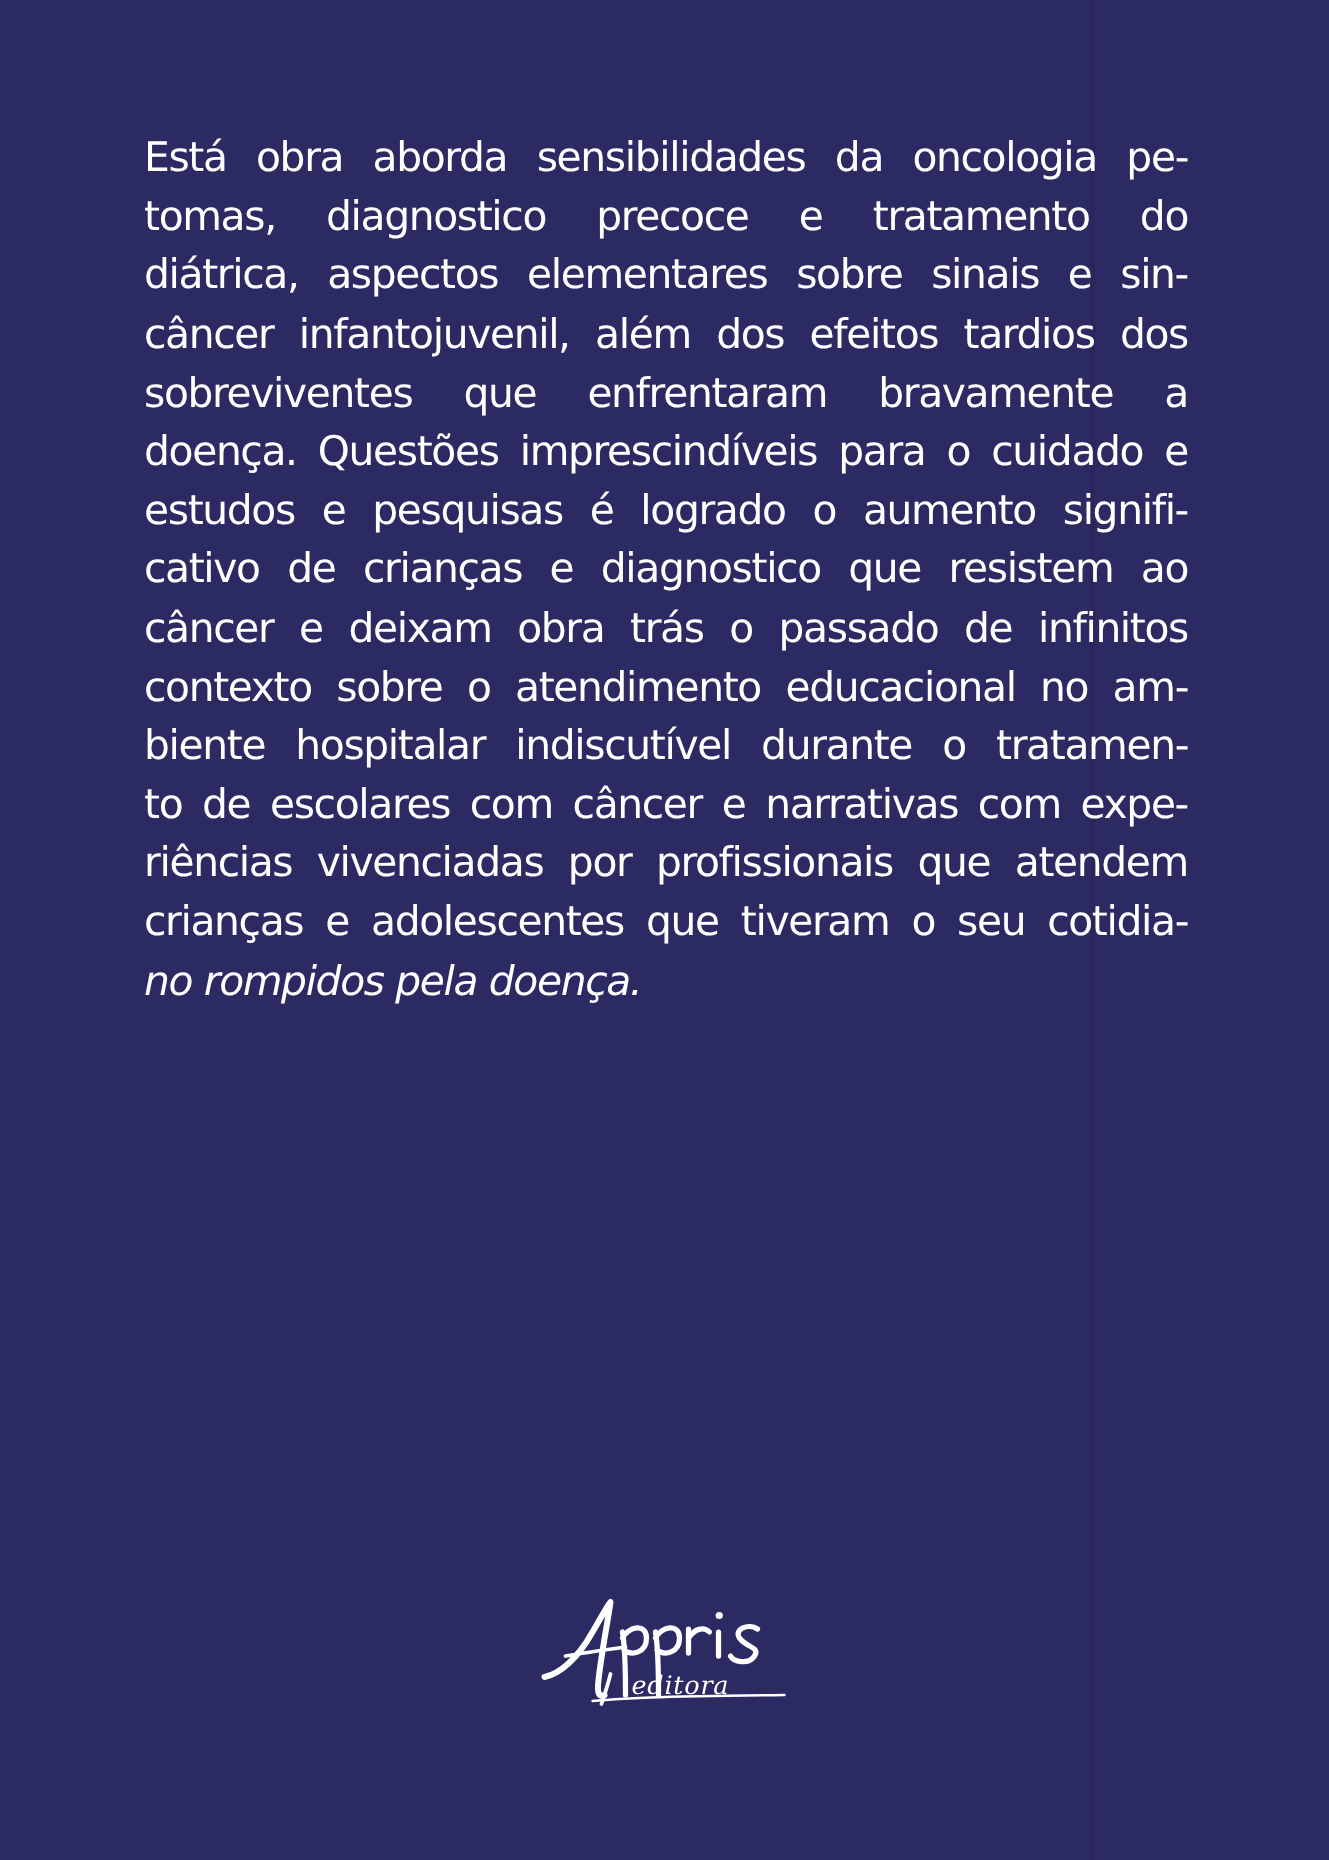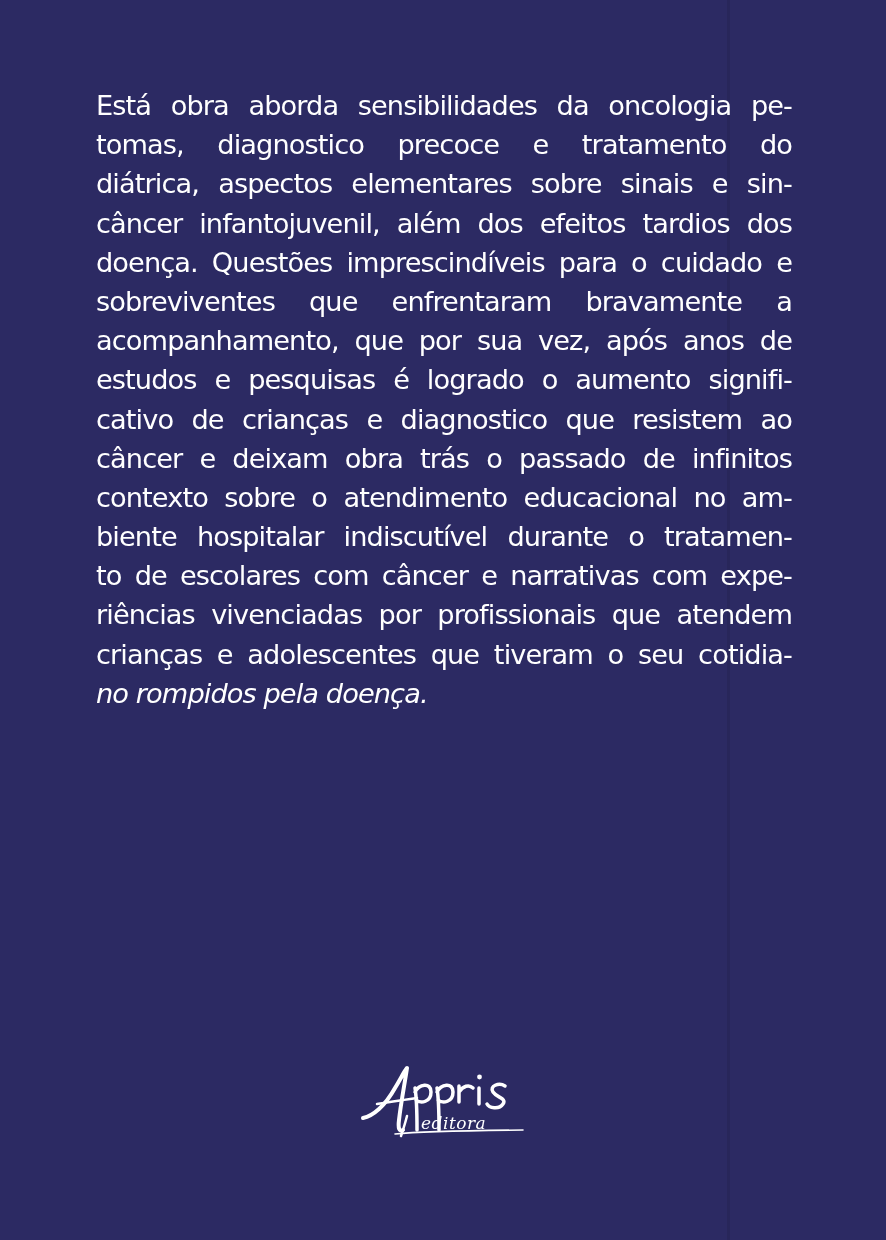--- a/index.html
+++ b/index.html
@@ -65,23 +65,22 @@
 <body>
 
 <div class="page">
   <div class="edge-strip"></div>
 
   <div class="blurb">
     <span class="line">Está obra aborda sensibilidades da oncologia pe-</span>
     <span class="line">tomas, diagnostico precoce e tratamento do</span>
     <span class="line">diátrica, aspectos elementares sobre sinais e sin-</span>
     <span class="line">câncer infantojuvenil, além dos efeitos tardios dos</span>
+    <span class="line">sobreviventes que enfrentaram bravamente a</span>
     <span class="line">doença. Questões imprescindíveis para o cuidado e</span>
-    <span class="line">sobreviventes que enfrentaram bravamente a</span>
-    <span class="line">acompanhamento, que por sua vez, após anos de</span>
     <span class="line">estudos e pesquisas é logrado o aumento signifi-</span>
     <span class="line">cativo de crianças e diagnostico que resistem ao</span>
     <span class="line">câncer e deixam obra trás o passado de infinitos</span>
     <span class="line">contexto sobre o atendimento educacional no am-</span>
     <span class="line">biente hospitalar indiscutível durante o tratamen-</span>
     <span class="line">to de escolares com câncer e narrativas com expe-</span>
     <span class="line">riências vivenciadas por profissionais que atendem</span>
     <span class="line">crianças e adolescentes que tiveram o seu cotidia-</span>
     <span class="line last">no rompidos pela doença.</span>
   </div>

